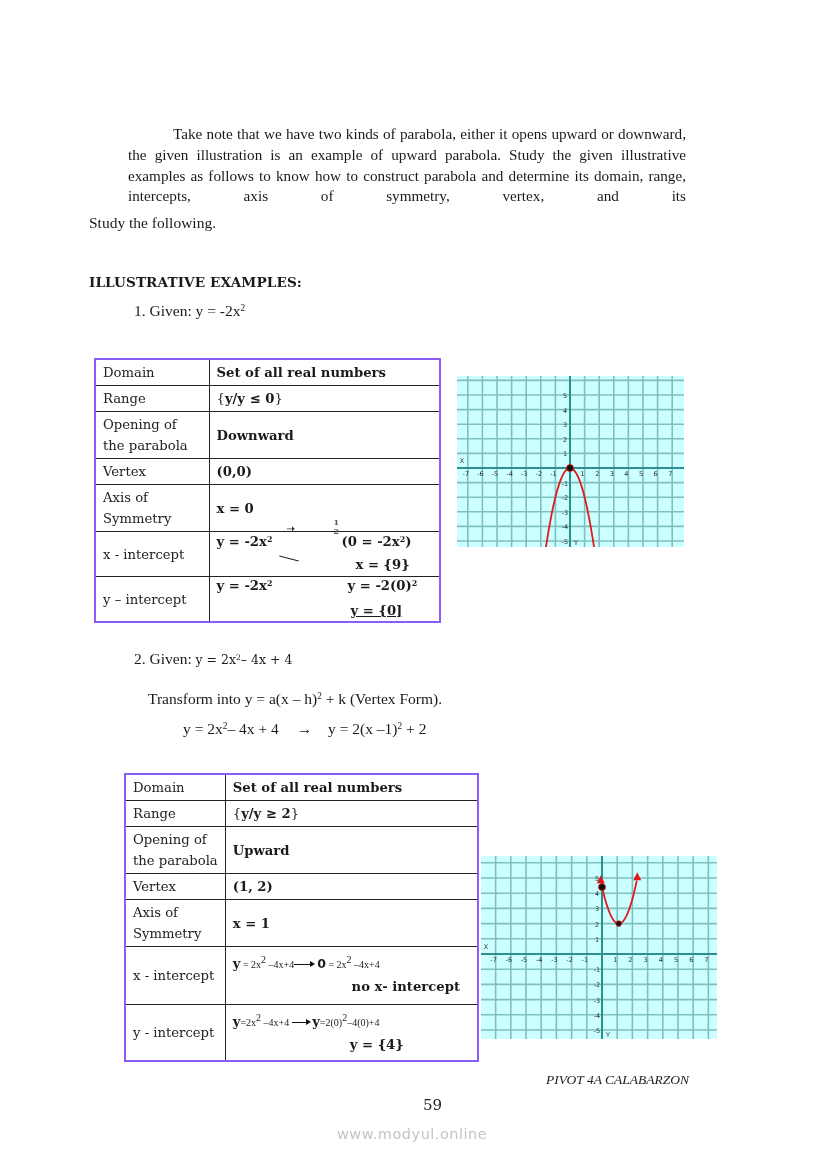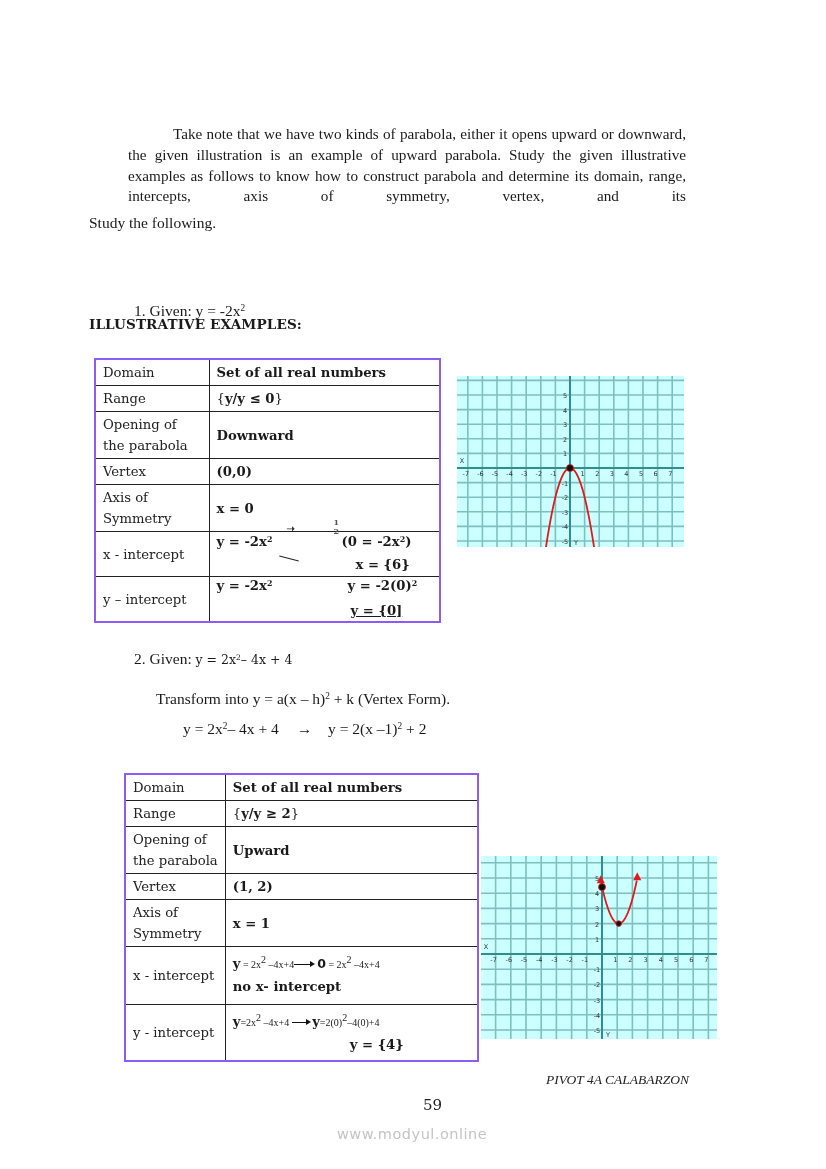--- a/index.html
+++ b/index.html
@@ -13,38 +13,38 @@
   .heading { font-family: "DejaVu Serif", serif; font-weight: bold; font-size: 13.6px; letter-spacing: 0.1px; }
   sup { font-size: 60%; vertical-align: 0.55em; line-height: 0; }
 
   table.info { position: absolute; border-collapse: collapse; border: 2px solid #8b5cf6; }
   table.info td { border: 1px solid #222; padding: 2px 7px; vertical-align: middle; }
   td.lbl { font-family: "DejaVu Serif", serif; font-size: 13.2px; line-height: 21px; color: #222; }
   td.val { font-family: "DejaVu Serif", serif; font-size: 13.2px; font-weight: bold; color: #1a1a1a; }
   .sansb { font-family: "DejaVu Sans", sans-serif; font-weight: bold; font-size: 12.6px; }
   .serifn { font-family: "Liberation Serif", serif; font-weight: normal; font-size: 10px; }
   .line { display: block; white-space: nowrap; line-height: 22px; }
-  .right { text-align: left; }
+  .right { text-align: right; }
 
   .graph { position: absolute; background: #ccffff; }
   .graph svg { display: block; }
 
   .footer-brand { font-family: "Liberation Serif", serif; font-style: italic; font-size: 13.5px; color: #222; }
   .pagenum { font-family: "DejaVu Serif", serif; font-size: 15px; color: #222; }
   .watermark { font-family: "DejaVu Sans", sans-serif; font-size: 14.5px; color: #c4c4c4; letter-spacing: 0.5px; }
 </style>
 </head>
 <body>
 
 <div class="abs para">
   <p>Take note that we have two kinds of parabola, either it opens upward or downward, the given illustration is an example of upward parabola. Study the given illustrative examples as follows to know how to construct parabola and determine its domain, range, intercepts, axis of symmetry, vertex, and its</p>
 </div>
 <div class="abs serif" style="left:89px; top:214px;">Study the following.</div>
 
-<div class="abs heading" style="left:89px; top:274px;margin-top:42px;">ILLUSTRATIVE EXAMPLES:</div>
+<div class="abs heading" style="left:89px; top:274px;">ILLUSTRATIVE EXAMPLES:</div>
 
 <div class="abs serif" style="left:134px; top:302px;text-align:center;">
   <span>1. Given: y = -2x</span><sup>2</sup>
 </div>
 
 <table class="info" style="left:94px; top:358px; width:347px;">
   <colgroup>
       <col style="width:114px">
       <col>
     </colgroup>
@@ -79,21 +79,21 @@
     <td class="lbl">x - intercept</td>
     <td class="val sansb" style="position:relative; height:44px; padding:0 7px;">
       <span class="abs" style="left:7px; top:2px;"><span>y = -2x</span><sup>2</sup></span>
       <span class="abs" style="left:77px; top:-9px; font-size:10px; color:#333;">➝</span>
       <span class="abs" style="left:124px; top:-14px; font-size:8px; line-height:9px; text-align:center; color:#555;">
             <span style="display:block;">1</span>
             <span style="display:block;">2</span>
           </span>
       <span class="abs" style="left:132px; top:2px;"><span>(0 = -2x</span><sup>2</sup><span>)</span></span>
       <span class="abs" style="left:69px; top:26px; width:20px; height:1px; background:#222; transform:rotate(14deg);"></span>
-      <span class="abs" style="left:146px; top:25px;">x = {6}</span>
+      <span class="abs" style="left:146px; top:25px;">x = {9}</span>
     </td>
   </tr>
   <tr>
     <td class="lbl">y – intercept</td>
     <td class="val sansb" style="position:relative; height:44px; padding:0 7px;">
       <span class="abs" style="left:7px; top:1px;"><span>y = -2x</span><sup>2</sup></span>
       <span class="abs" style="left:138px; top:1px;"><span>y = -2(0)</span><sup>2</sup></span>
       <span class="abs" style="left:141px; top:26px; text-decoration:underline;">y = {0]</span>
     </td>
   </tr>
@@ -159,21 +159,21 @@
       <polygon points="87.45,187.425 83.45,179.425 91.45,179.425" fill="#e01a1a"></polygon>
       <polygon points="138.55,187.425 134.55,179.425 142.55,179.425" fill="#e01a1a"></polygon>
       <circle cx="113" cy="92" r="3.5" fill="#111" stroke="#e01a1a" stroke-width="0.8"></circle>
     </svg>
 </div>
 
 <div class="abs serif" style="left:134px; top:650px;">
   <span>2. Given: </span><span style="font-size:12.5px; font-family:'DejaVu Serif',serif;"><span>y = 2x</span><sup>2</sup><span>– 4x + 4</span></span>
 </div>
 
-<div class="abs serif" style="left:156px; top:690px;text-align:center;">
+<div class="abs serif" style="left:148px; top:690px;text-align:center;">
   <span>Transform into y = a(x – h)</span><sup>2</sup><span> + k (Vertex Form).</span>
 </div>
 
 <div class="abs serif" style="left:183px; top:720px; white-space:nowrap;">
   <span>y = 2x</span><sup>2</sup><span>– 4x + 4</span>
   <span style="margin:0 12px 0 14px;">→</span>
   <span>y = 2(x –1)</span><sup>2</sup><span> + 2</span>
 </div>
 
 <table class="info" style="left:124px; top:773px; width:355px;">

